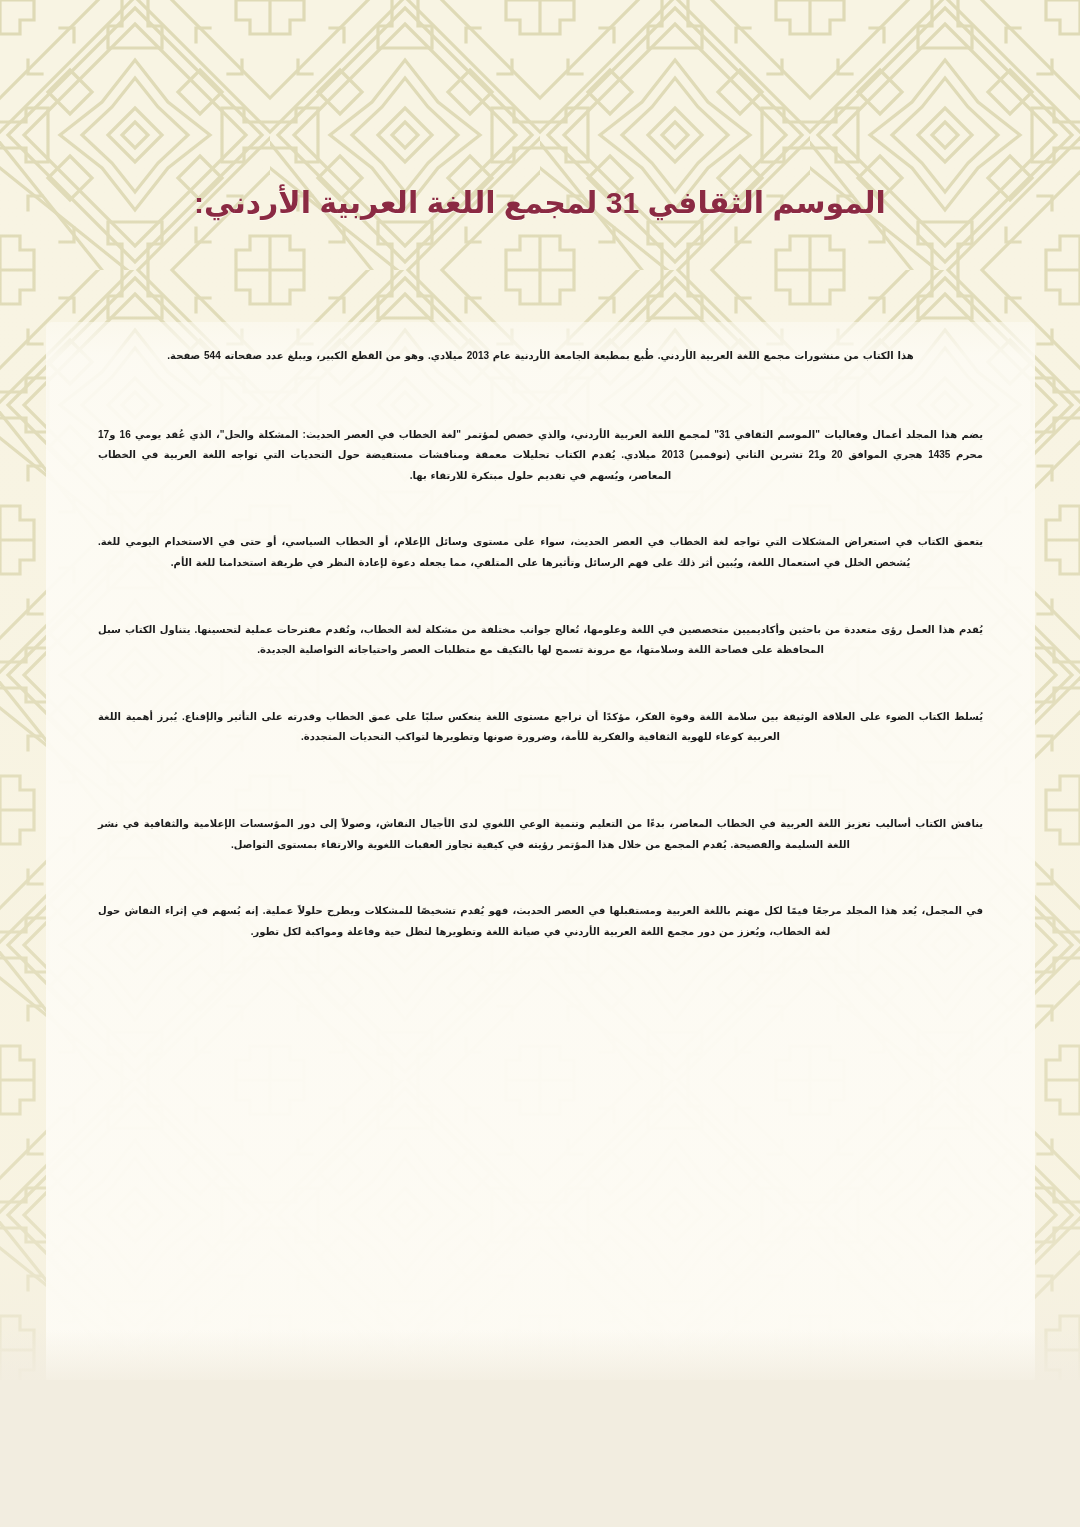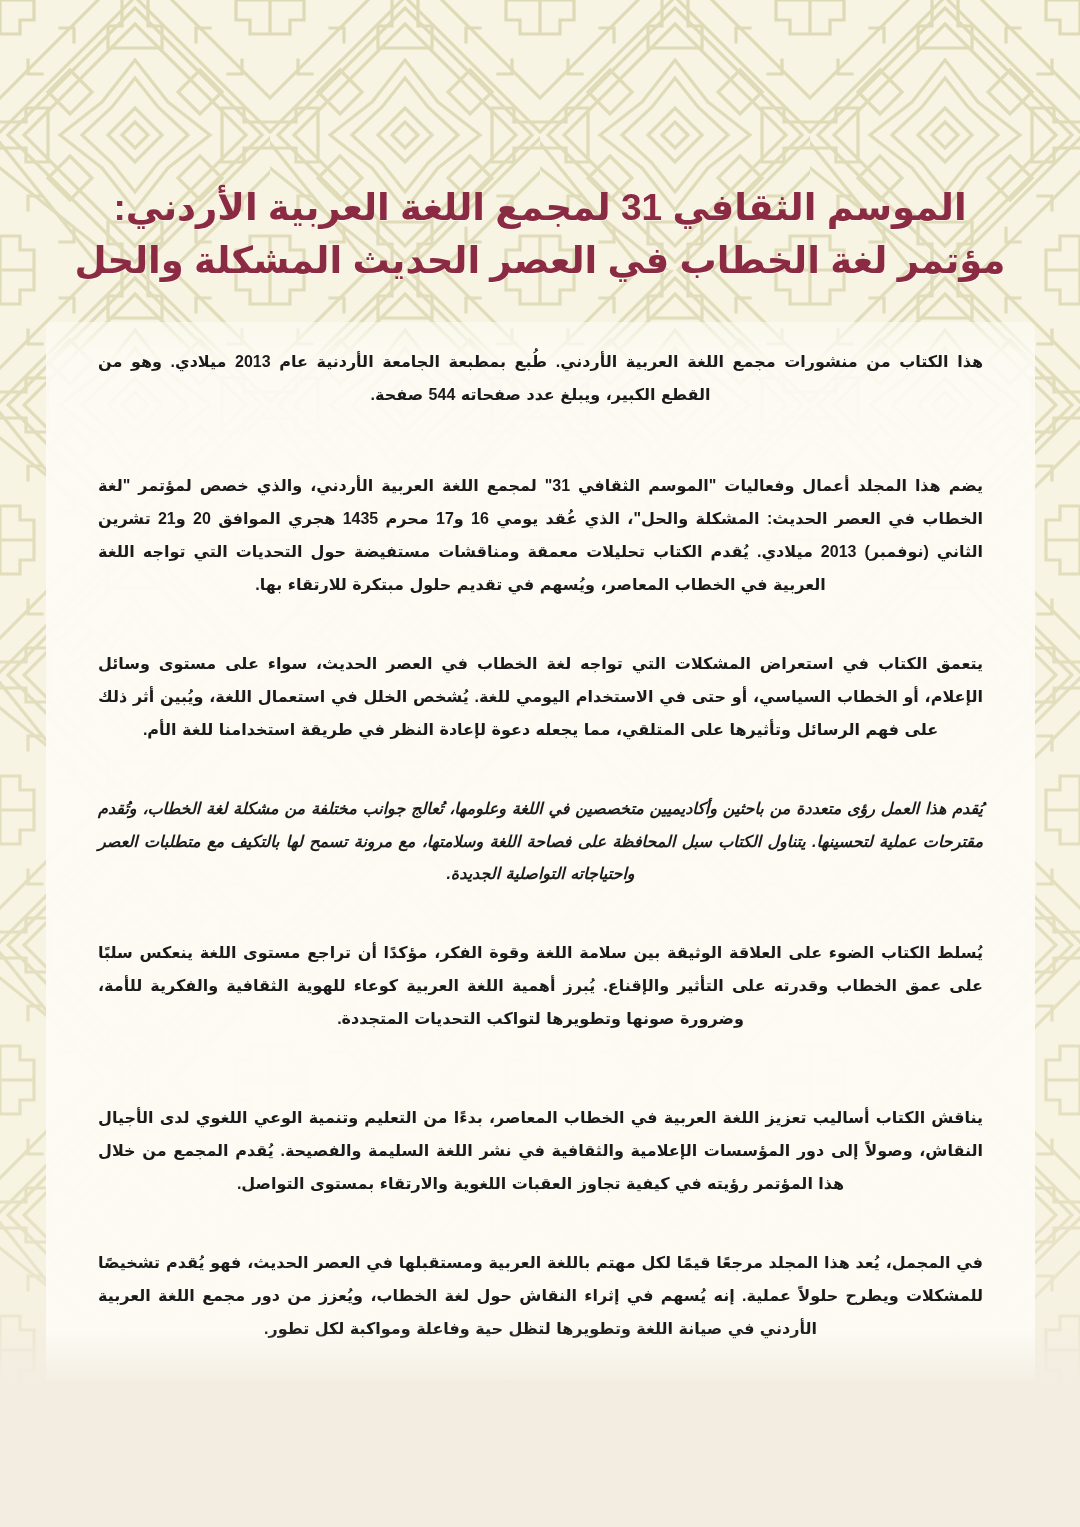--- a/index.html
+++ b/index.html
@@ -65,21 +65,21 @@
     top: 182px;
     left: 0;
     right: 0;
     z-index: 5;
     text-align: center;
     padding: 0 60px;
     box-sizing: border-box;
   }
   .title-line {
     color: #8B2A43;
-    font-size: 37px;
+    font-size: 30px;
     font-weight: bold;
     line-height: 1.42;
     letter-spacing: 0px;
     white-space: nowrap;
     text-shadow: 0 1px 0 rgba(255,255,255,0.55);
   }
 
   
   .card {
     position: absolute;
@@ -94,34 +94,34 @@
         rgba(253,251,244,0.88) 34px,
         rgba(253,251,244,0.94) 120px,
         rgba(253,251,244,0.96) 100%);
     z-index: 3;
     padding: 24px 52px 40px 52px;
     overflow: hidden;
   }
 
   .para {
     color: #1B1B1B;
-    font-size: 16px;
+    font-size: 10px;
     line-height: 2.06;
     text-align: justify;
     text-align-last: center;
     margin: 0 0 38px 0;
     font-weight: 600;
     letter-spacing: 0.1px;
     word-spacing: 1px;
   }
   .para:last-child { margin-bottom: 0; }
   .para.p1 { margin-bottom: 58px; }
   .para.p2 { margin-bottom: 46px; }
   .para.p3 { margin-bottom: 46px; margin-top: 7px; }
-  .para.p4 { margin-bottom: 46px; font-style: italic; }
+  .para.p4 { margin-bottom: 46px; }
   .para.p5 { margin-bottom: 66px; }
   .para.p6 { margin-bottom: 46px; }
 </style>
 </head>
 <body>
 
 <div id="page">
 
   <div class="pattern-layer">
     <svg class="pattern-svg" viewBox="0 0 1080 1527" preserveAspectRatio="xMidYMid slice" aria-hidden="true">
@@ -183,21 +183,20 @@
       <rect x="0" y="0" width="1080" height="1527" fill="url(#girih)"></rect>
       <rect x="0" y="0" width="1080" height="1527" fill="url(#fadeout)"></rect>
     </svg>
   </div>
 
   <div class="bottom-wash-fade"></div>
   <div class="bottom-wash"></div>
 
   <div class="title-block">
     <div class="title-line">الموسم الثقافي 31 لمجمع اللغة العربية الأردني:</div>
-    <div class="title-line">مؤتمر لغة الخطاب في العصر الحديث المشكلة والحل</div>
   </div>
 
   <div class="card">
     <p class="para p1">هذا الكتاب من منشورات مجمع اللغة العربية الأردني. طُبع بمطبعة الجامعة الأردنية عام 2013 ميلادي. وهو من القطع الكبير، ويبلغ عدد صفحاته 544 صفحة.</p>
     <p class="para p2">يضم هذا المجلد أعمال وفعاليات "الموسم الثقافي 31" لمجمع اللغة العربية الأردني، والذي خصص لمؤتمر "لغة الخطاب في العصر الحديث: المشكلة والحل"، الذي عُقد يومي 16 و17 محرم 1435 هجري الموافق 20 و21 تشرين الثاني (نوفمبر) 2013 ميلادي. يُقدم الكتاب تحليلات معمقة ومناقشات مستفيضة حول التحديات التي تواجه اللغة العربية في الخطاب المعاصر، ويُسهم في تقديم حلول مبتكرة للارتقاء بها.</p>
     <p class="para p3">يتعمق الكتاب في استعراض المشكلات التي تواجه لغة الخطاب في العصر الحديث، سواء على مستوى وسائل الإعلام، أو الخطاب السياسي، أو حتى في الاستخدام اليومي للغة. يُشخص الخلل في استعمال اللغة، ويُبين أثر ذلك على فهم الرسائل وتأثيرها على المتلقي، مما يجعله دعوة لإعادة النظر في طريقة استخدامنا للغة الأم.</p>
     <p class="para p4">يُقدم هذا العمل رؤى متعددة من باحثين وأكاديميين متخصصين في اللغة وعلومها، تُعالج جوانب مختلفة من مشكلة لغة الخطاب، وتُقدم مقترحات عملية لتحسينها. يتناول الكتاب سبل المحافظة على فصاحة اللغة وسلامتها، مع مرونة تسمح لها بالتكيف مع متطلبات العصر واحتياجاته التواصلية الجديدة.</p>
     <p class="para p5">يُسلط الكتاب الضوء على العلاقة الوثيقة بين سلامة اللغة وقوة الفكر، مؤكدًا أن تراجع مستوى اللغة ينعكس سلبًا على عمق الخطاب وقدرته على التأثير والإقناع. يُبرز أهمية اللغة العربية كوعاء للهوية الثقافية والفكرية للأمة، وضرورة صونها وتطويرها لتواكب التحديات المتجددة.</p>
     <p class="para p6">يناقش الكتاب أساليب تعزيز اللغة العربية في الخطاب المعاصر، بدءًا من التعليم وتنمية الوعي اللغوي لدى الأجيال النقاش، وصولاً إلى دور المؤسسات الإعلامية والثقافية في نشر اللغة السليمة والفصيحة. يُقدم المجمع من خلال هذا المؤتمر رؤيته في كيفية تجاوز العقبات اللغوية والارتقاء بمستوى التواصل.</p>
     <p class="para p7">في المجمل، يُعد هذا المجلد مرجعًا قيمًا لكل مهتم باللغة العربية ومستقبلها في العصر الحديث، فهو يُقدم تشخيصًا للمشكلات ويطرح حلولاً عملية. إنه يُسهم في إثراء النقاش حول لغة الخطاب، ويُعزز من دور مجمع اللغة العربية الأردني في صيانة اللغة وتطويرها لتظل حية وفاعلة ومواكبة لكل تطور.</p>

